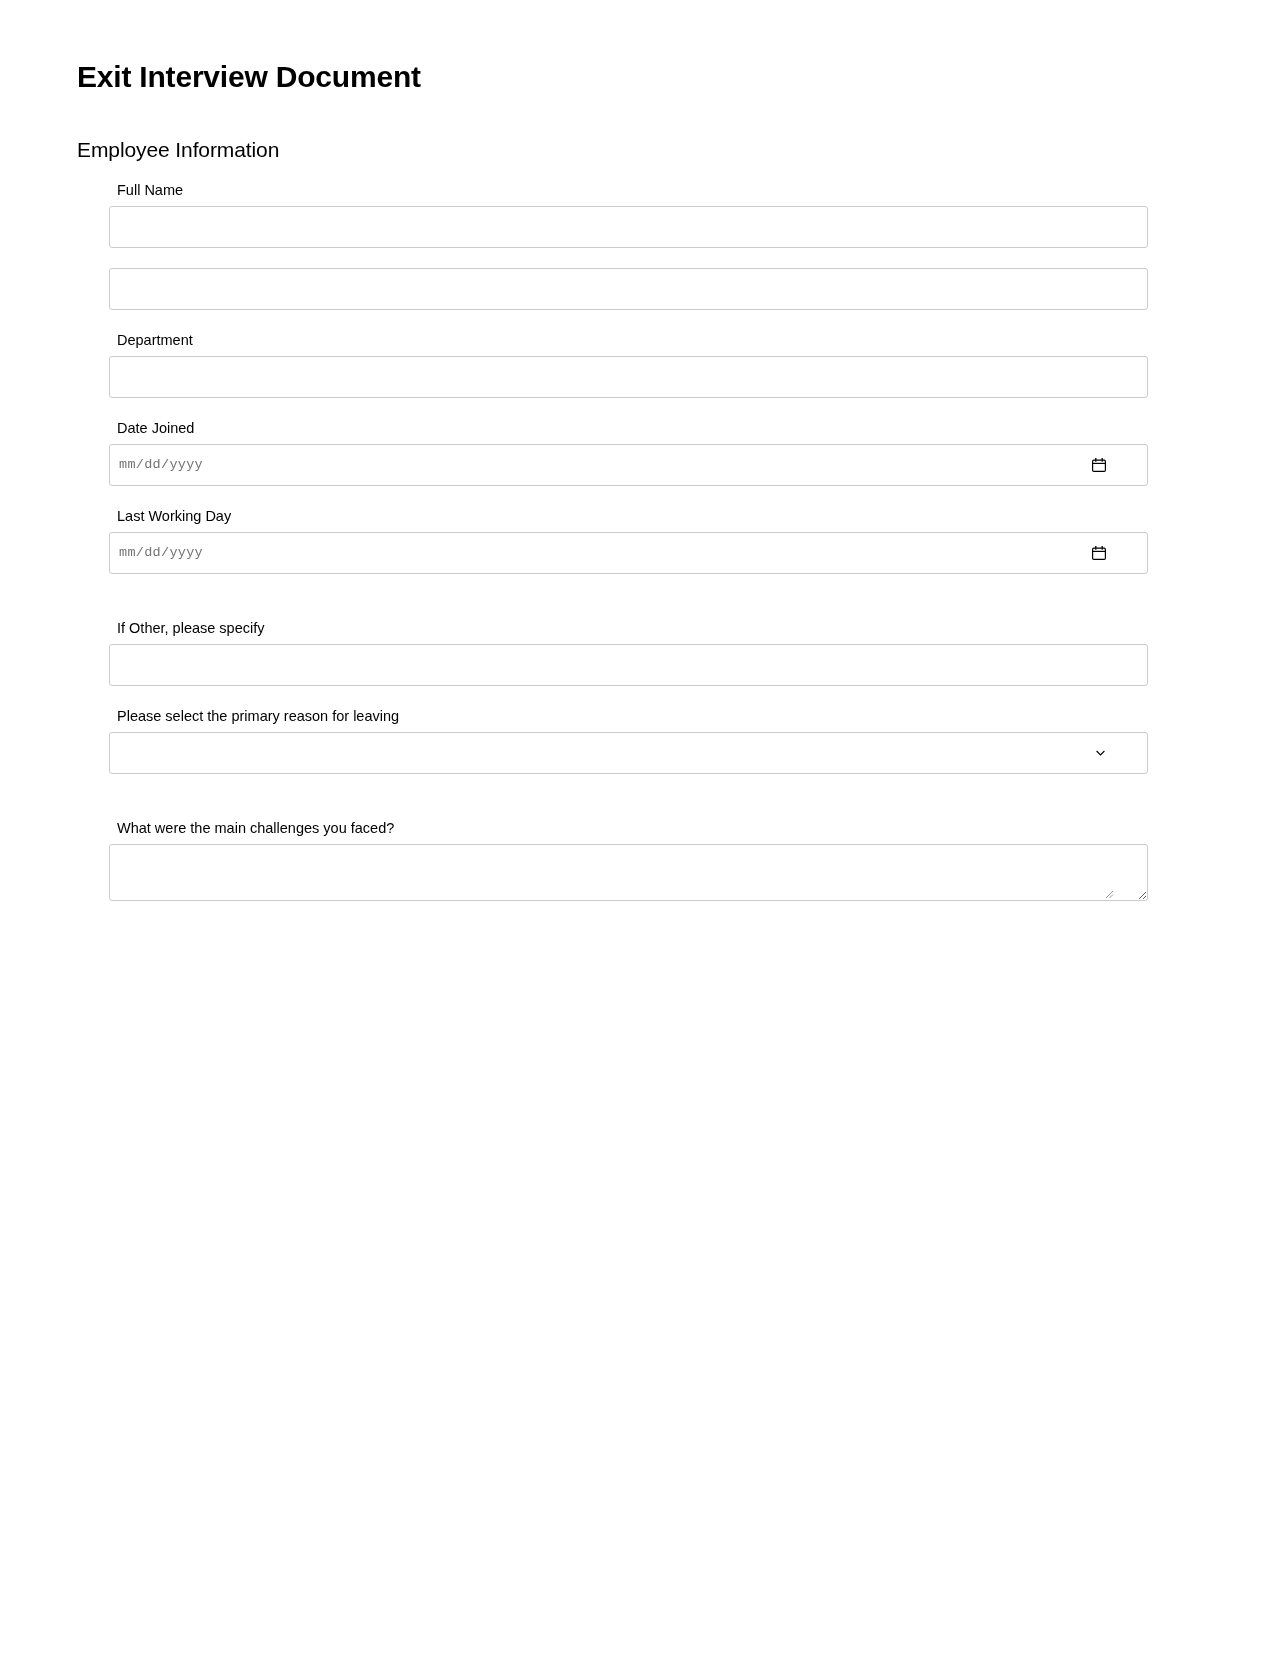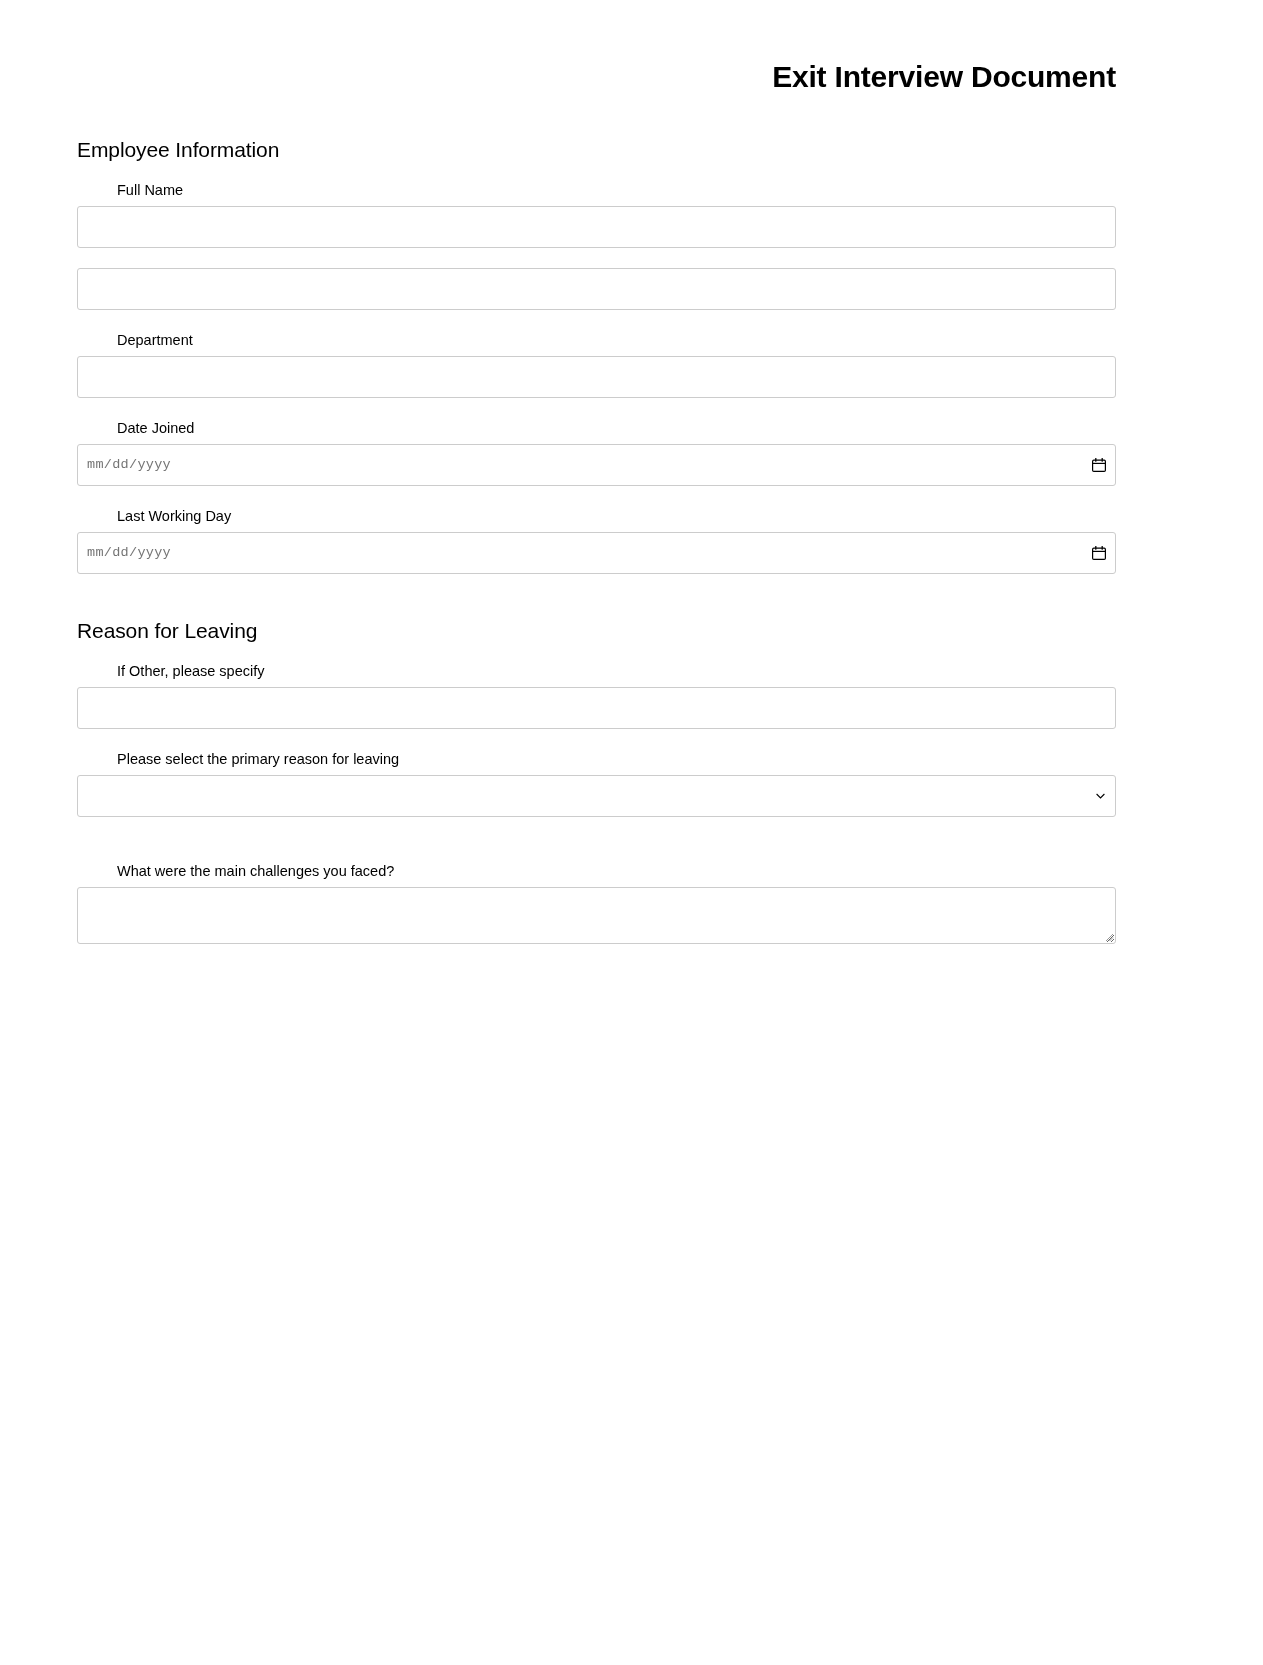--- a/index.html
+++ b/index.html
@@ -17,21 +17,20 @@
   }
   .page {
     padding: 60px 147px 0 77px;
   }
   .doc-title {
     font-size: 30px;
     font-weight: bold;
     letter-spacing: -0.2px;
     margin: 0 0 42px 0;
     line-height: 1.15;
-    text-align: right;
   }
   .section {
     margin-bottom: 0;
   }
   .section-heading {
     font-size: 21px;
     font-weight: normal;
     margin: 0 0 18px 0;
     letter-spacing: -0.1px;
     line-height: 1.2;
@@ -54,20 +53,21 @@
     display: block;
     width: 100%;
     font-family: "Liberation Sans", sans-serif;
     font-size: 14.5px;
     color: #000;
     background: #ffffff;
     border: 1px solid #cccccc;
     border-radius: 3px;
     padding: 20px 9px;
     outline: none;
+    margin-left: 32px;
   }
   .text-input {
     height: 31px;
   }
   .date-wrap {
     position: relative;
   }
   .date-input {
     height: 31px;
     font-family: "Liberation Mono", monospace;
@@ -179,21 +179,20 @@
             <line x1="10.2" y1="0.6" x2="10.2" y2="3.2" stroke="#000" stroke-width="1.3" stroke-linecap="round"></line>
           </svg>
         </span>
       </div>
     </div>
   </div>
 
   <div class="gap-after-section"></div>
 
   <div class="section">
-    <h2 class="section-heading">Reason for Leaving</h2>
 
     <div class="field">
       <label class="field-label">If Other, please specify</label>
       <input class="text-input" type="text" placeholder="" style="">
     </div>
 
     <div class="field">
       <label class="field-label">Please select the primary reason for leaving</label>
       <div class="select-wrap">
         <select class="select-input">

